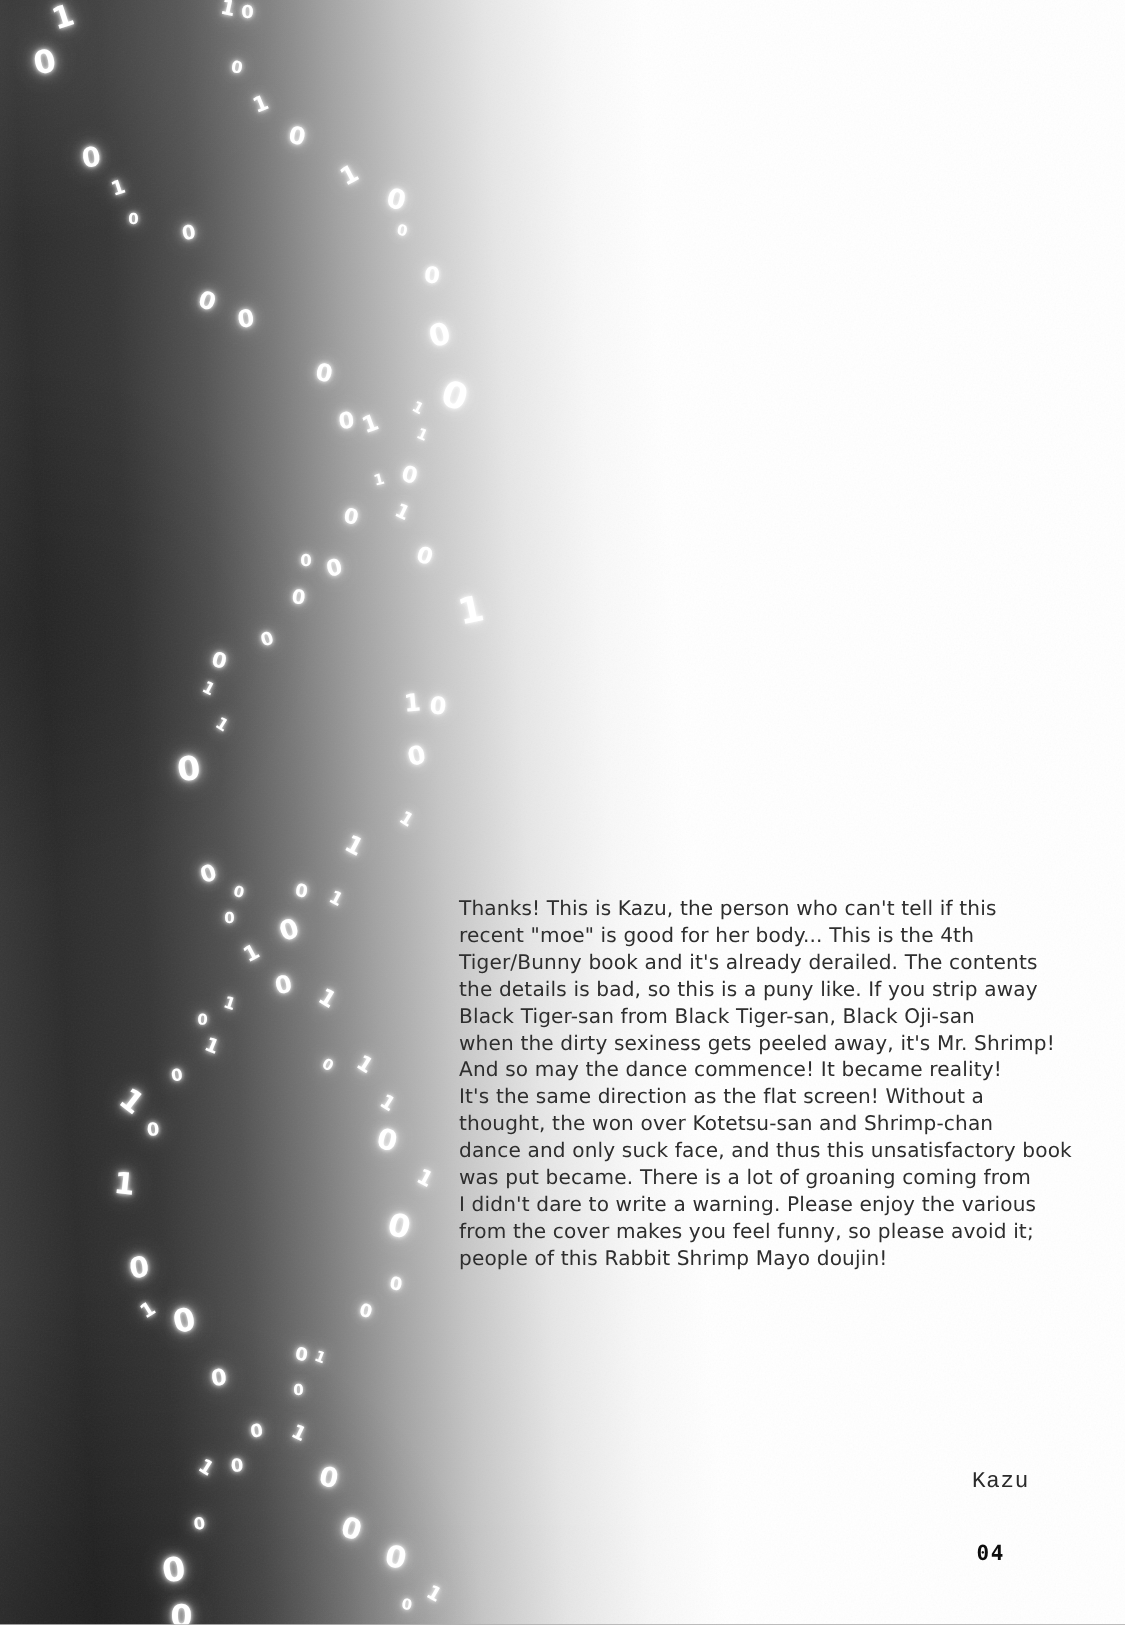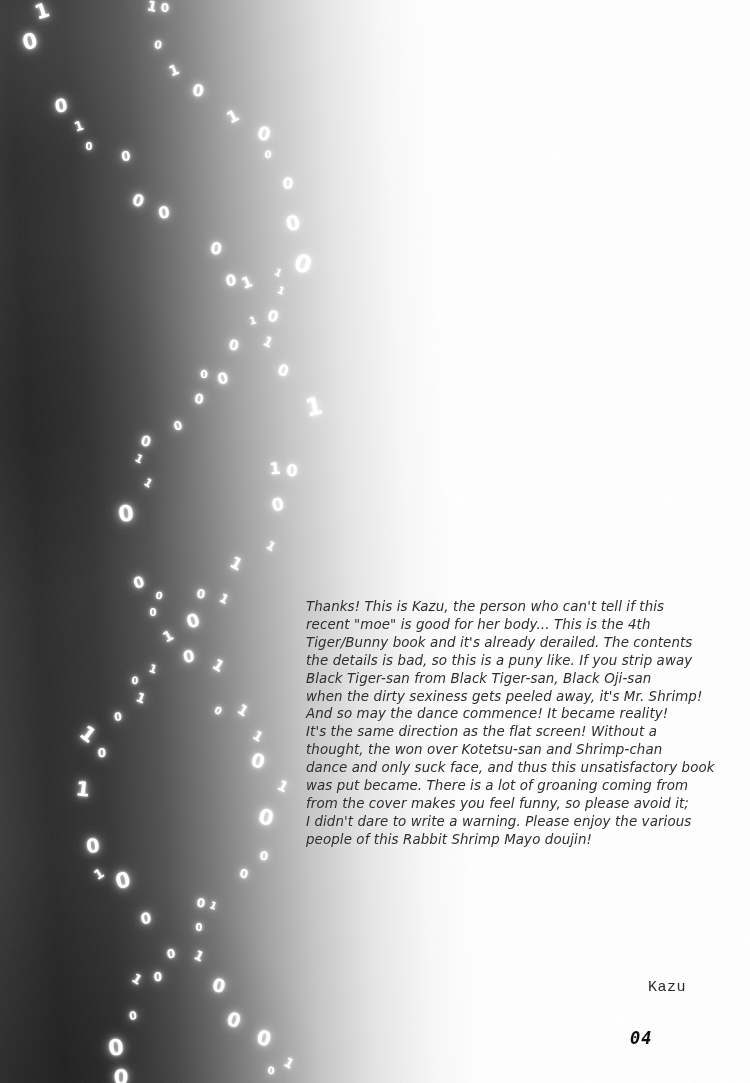--- a/index.html
+++ b/index.html
@@ -47,38 +47,37 @@
   .afterword {
     position: absolute; z-index: 3;
     left: 306px; top: 598px;
     width: 438px;
     color: #2e2e2e;
     font-family: "DejaVu Sans", sans-serif;
     font-size: 13.4px;
     line-height: 17.9px;
     letter-spacing: 0.1px;
   }
-  .aline { white-space: nowrap; font-style: italic; }
+  .aline { white-space: nowrap; }
   .signature {
     position: absolute; z-index: 3;
     left: 648px; top: 979px;
     font-family: "Liberation Mono", monospace;
     font-size: 15px;
     color: #2b2b2b;
     letter-spacing: 0.5px;
   }
   .pagenum {
     position: absolute; z-index: 3;
-    left: 630px; top: 1028px;
+    left: 651px; top: 1028px;
     font-family: "DejaVu Sans Mono", monospace;
     font-weight: bold;
-    font-size: 17px;
+    font-size: 14px;
     color: #0d0d0d;
     letter-spacing: 1px;
-    font-style: italic;
   }
 </style>
 </head>
 <body>
 
 <div class="page">
   <div class="bg"></div>
 
   <svg class="grain" xmlns="http://www.w3.org/2000/svg" width="750" height="1083">
     <filter id="grainF">
@@ -182,21 +181,21 @@
       <div class="aline">recent "moe" is good for her body... This is the 4th</div>
       <div class="aline">Tiger/Bunny book and it's already derailed. The contents</div>
       <div class="aline">the details is bad, so this is a puny like. If you strip away</div>
       <div class="aline">Black Tiger-san from Black Tiger-san, Black Oji-san</div>
       <div class="aline">when the dirty sexiness gets peeled away, it's Mr. Shrimp!</div>
       <div class="aline">And so may the dance commence! It became reality!</div>
       <div class="aline">It's the same direction as the flat screen! Without a</div>
       <div class="aline">thought, the won over Kotetsu-san and Shrimp-chan</div>
       <div class="aline">dance and only suck face, and thus this unsatisfactory book</div>
       <div class="aline">was put became. There is a lot of groaning coming from</div>
+      <div class="aline">I didn't dare to write a warning. Please enjoy the various</div>
       <div class="aline">from the cover makes you feel funny, so please avoid it;</div>
-      <div class="aline">I didn't dare to write a warning. Please enjoy the various</div>
       <div class="aline">people of this Rabbit Shrimp Mayo doujin!</div>
     </div>
 
   <div class="signature">Kazu</div>
 
   <div class="pagenum">04</div>
 </div>
 
 </body></html>

